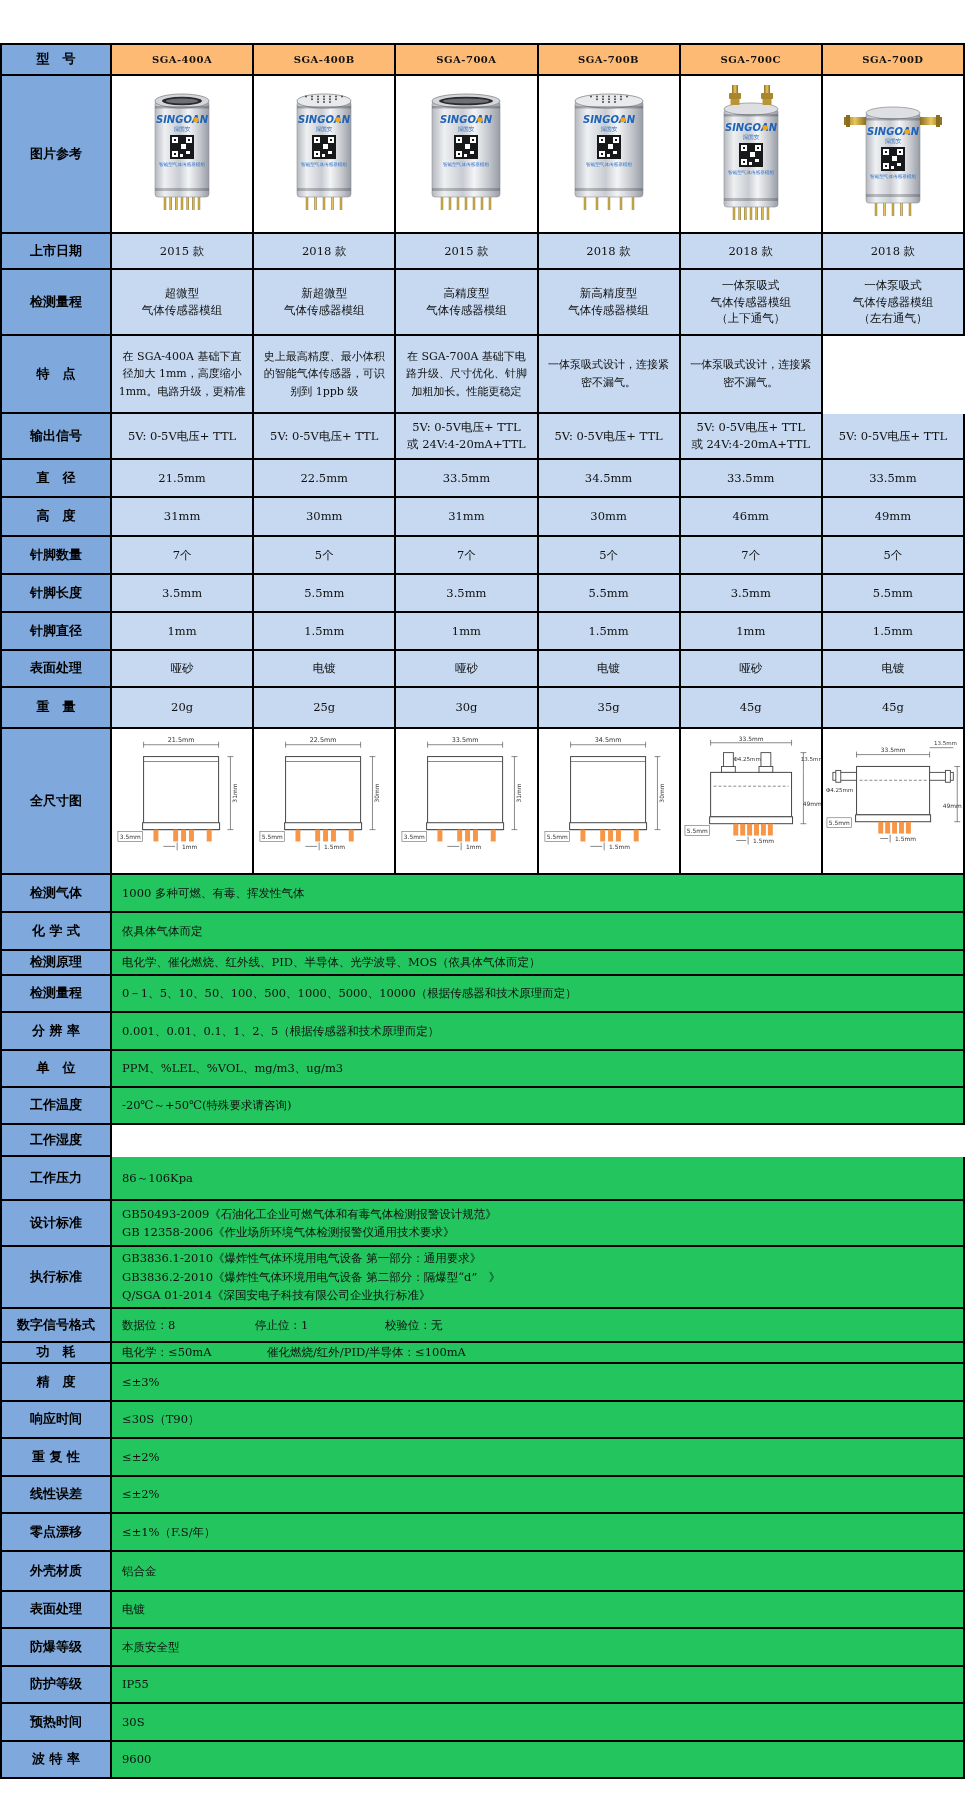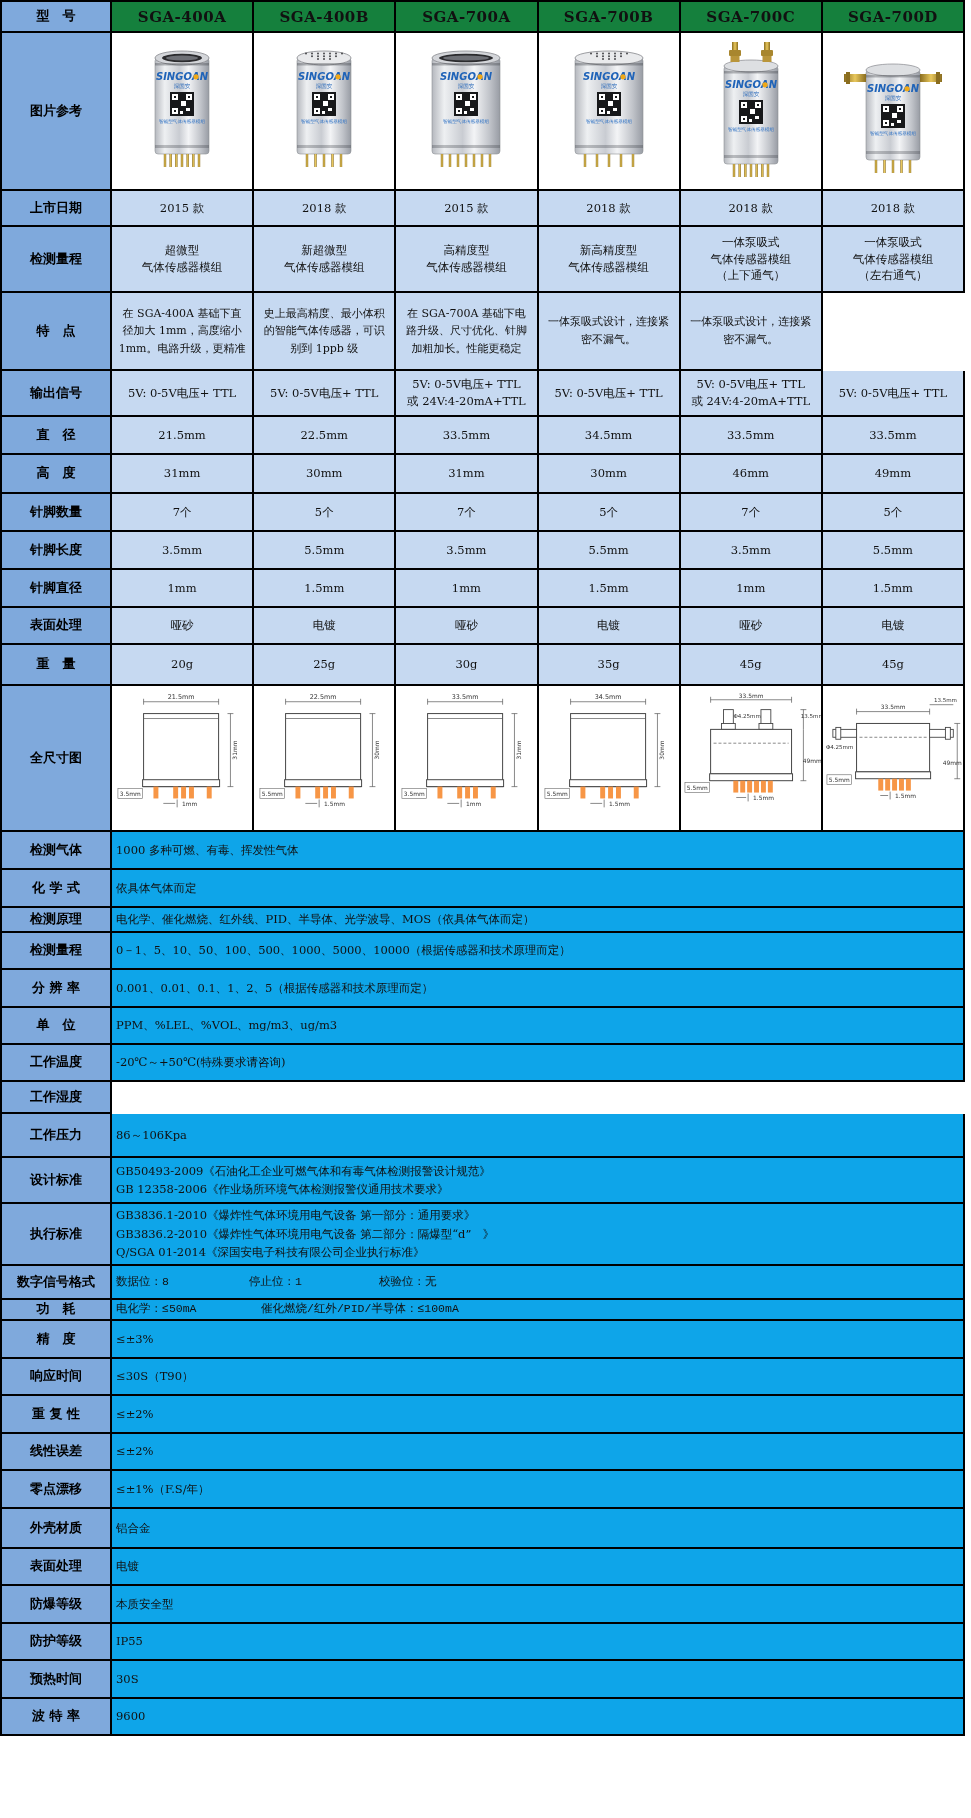--- a/index.html
+++ b/index.html
@@ -1,32 +1,32 @@
 <!DOCTYPE html>
 <html><head>
 <meta charset="utf-8">
 <style>
   html,body{margin:0;padding:0;background:#fff;}
   body{width:971px;font-family:"DejaVu Sans","Liberation Sans",sans-serif;color:#111;}
-  .sheet{width:963px;border-top:2px solid #000;border-left:2px solid #000;}
+  .sheet{width:963px;border-top:2px solid #000;border-left:2px solid #000;margin-top:43px;}
   .crow{display:grid;grid-template-columns:110px repeat(6,1fr);box-sizing:border-box;}
   .frow{display:grid;grid-template-columns:110px 1fr;box-sizing:border-box;}
   .cell{border-right:2px solid #000;border-bottom:2px solid #000;box-sizing:border-box;
         display:flex;align-items:center;justify-content:center;text-align:center;
         white-space:pre-line;overflow:hidden;}
   .lab{background:#7FA9DC;font-weight:bold;font-size:13px;color:#000;line-height:1.25;}
-  .mdl{background:#15803d;font-weight:bold;font-size:15px;letter-spacing:.5px;
+  .mdl{background:#fdba74;font-weight:bold;font-size:10px;letter-spacing:.5px;
        font-family:"DejaVu Serif","Liberation Serif",serif;}
   .val{background:#C6D9F1;font-size:11.5px;line-height:1.45;padding:2px 5px;
        font-family:"DejaVu Serif","Liberation Serif",serif;}
   .feat{font-size:11px;line-height:1.6;padding:2px 6px;}
   .img{background:#fff;padding:0;}
-  .fval{background:#0ea5e9;font-size:11.5px;justify-content:flex-start;text-align:left;
-        padding:3px 4px 3px 4px;font-family:"DejaVu Serif","Liberation Serif",serif;line-height:1.6;}
-  .seg{display:inline-block;font-family:Liberation Mono, monospace;}
+  .fval{background:#22c55e;font-size:11.5px;justify-content:flex-start;text-align:left;
+        padding:3px 4px 3px 10px;font-family:"DejaVu Serif","Liberation Serif",serif;line-height:1.6;}
+  .seg{display:inline-block;}
 </style>
 </head>
 <body>
 
 <div class="sheet">
 
   <div class="crow" style="height:31px">
     <div class="cell lab">型　号</div>
     <div class="cell mdl">SGA-400A</div>
     <div class="cell mdl">SGA-400B</div>

